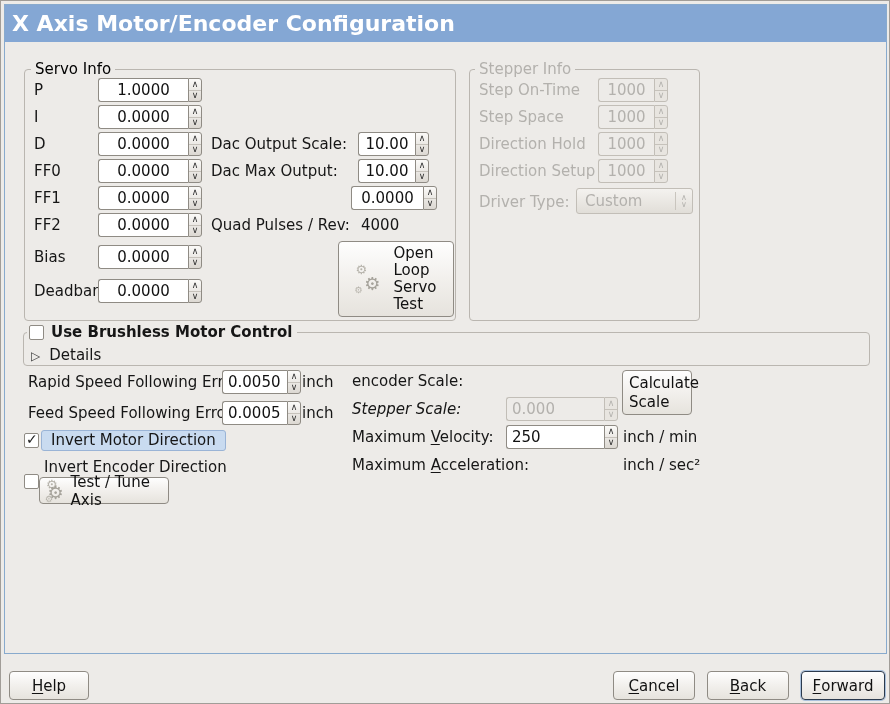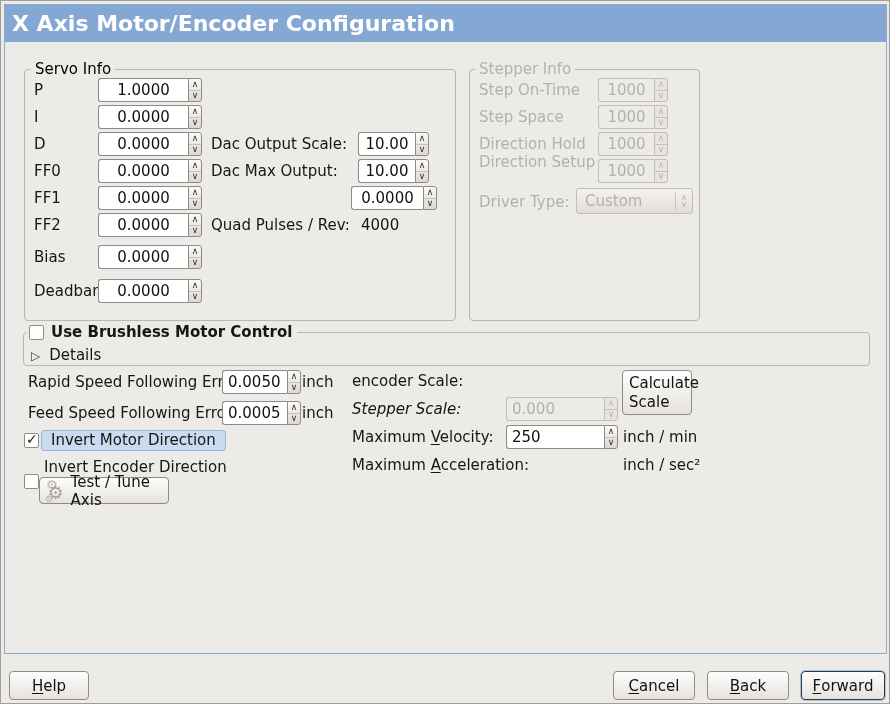--- a/index.html
+++ b/index.html
@@ -159,28 +159,37 @@
   </div>
   <div class="spin center abs" style="left:350px;top:185px;">
     <input class="entry" style="width: 72px;" spellcheck="false" value="0.0000">
     <div class="btns">
         <div class="sb up"></div>
         <div class="sb dn"></div>
       </div>
   </div>
   <div class="lbl abs" style="left:360px;top:215px;">4000</div>
 
+  <div class="btn abs" style="left:337px;top:240px;width:116px;height:76px;">
+    <div class="gears" style="margin-right:12px;"><span class="dot"></span></div>
+    <div class="multi" style="text-align:left;line-height:17px;">
+      <span>Open</span>
+      <span>Loop</span>
+      <span>Servo</span>
+      <span>Test</span>
+    </div>
+  </div>
 
   <div class="frame abs" style="left:468px;top:68px;width:229px;height:250px;"></div>
   <div class="legend dis abs" style="left:474px;top:60px;">Stepper Info</div>
 
   <div class="lbl dis abs" style="left:478px;top:80px;">Step On-Time</div>
   <div class="lbl dis abs" style="left:478px;top:107px;">Step Space</div>
   <div class="lbl dis abs" style="left:478px;top:134px;">Direction Hold</div>
-  <div class="lbl dis abs" style="left:478px;top:152px;">Direction Setup</div>
+  <div class="lbl dis abs" style="left:478px;top:161px;">Direction Setup</div>
 
   <div class="spin center dis abs" style="left:597px;top:77px;">
     <input class="entry" style="width: 56px;" disabled="" value="1000">
     <div class="btns">
         <div class="sb up"></div>
         <div class="sb dn"></div>
       </div>
   </div>
   <div class="spin center dis abs" style="left:597px;top:104px;">
     <input class="entry" style="width: 56px;" disabled="" value="1000">

